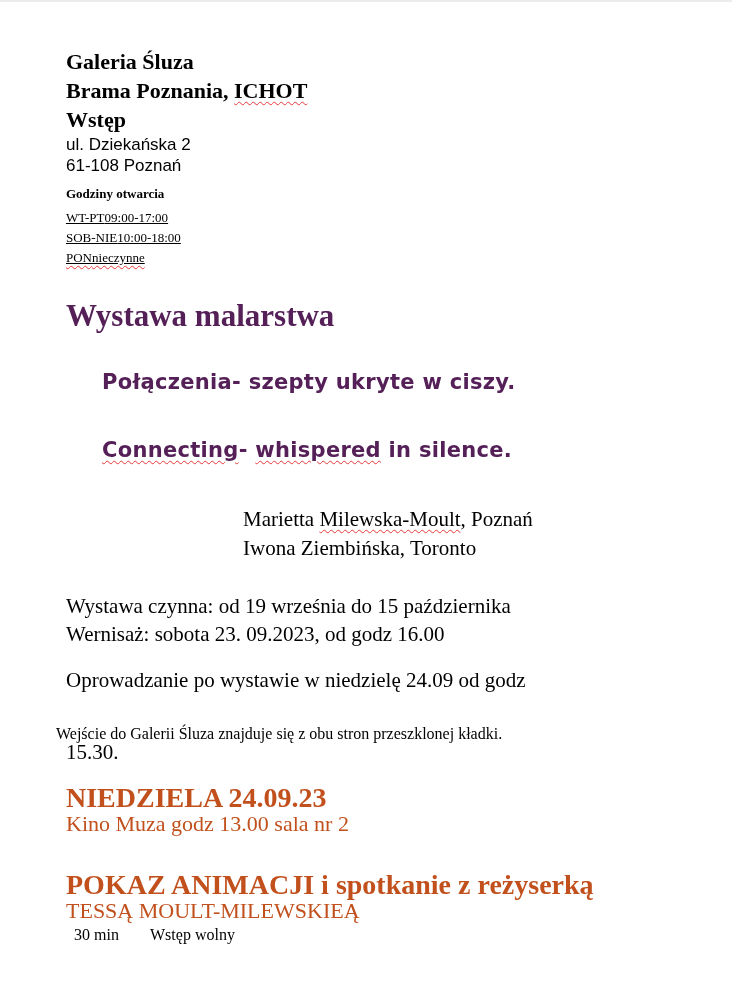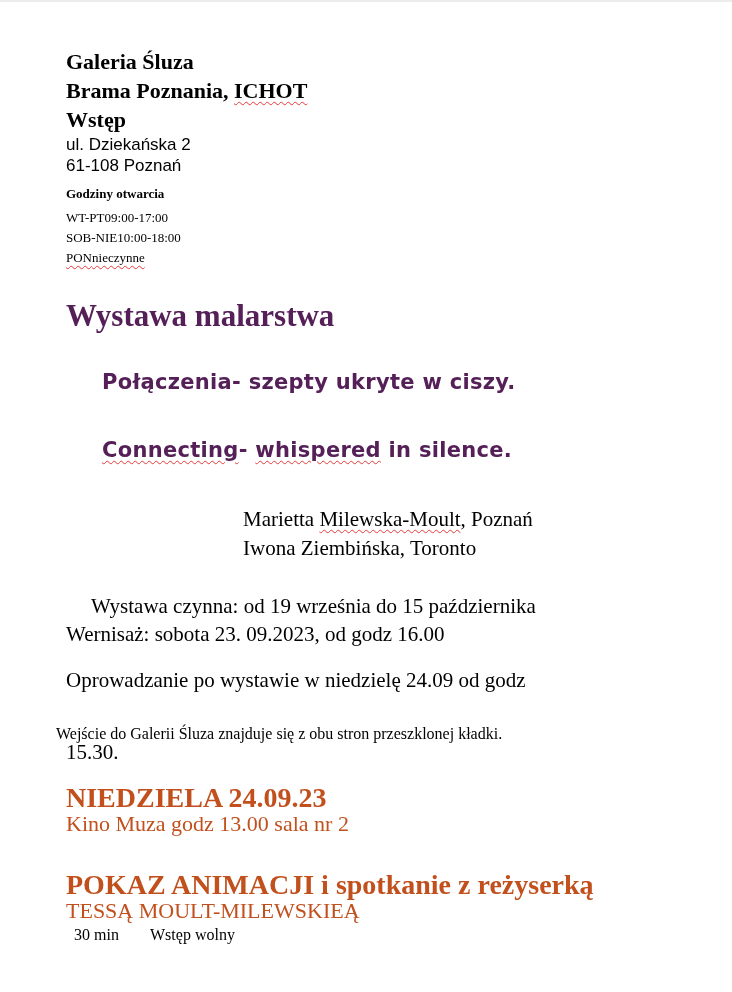--- a/index.html
+++ b/index.html
@@ -44,20 +44,21 @@
       font-family: "Liberation Serif", serif;
       font-weight: bold;
       font-size: 13px;
       color: #000;
     }
     .hours-line {
       font-family: "Liberation Serif", serif;
       font-size: 13px;
       line-height: 20px;
       color: #000;
+      text-decoration: underline;
     }
     .purple-title {
       font-family: "Liberation Serif", serif;
       font-weight: bold;
       font-size: 31px;
       color: #552058;
     }
     .purple-sub {
       font-family: "DejaVu Sans", sans-serif;
       font-weight: bold;
@@ -119,21 +120,21 @@
   <div class="abs hours-line" style="left:66px; top:228px;"><span>SOB-NIE</span><span>10:00-18:00</span></div>
   <div class="abs hours-line" style="left:66px; top:248px;"><span class="spell"><span>PON</span><span>nieczynne</span></span></div>
 
   <div class="abs purple-title" style="left:66px; top:298px;">Wystawa malarstwa</div>
   <div class="abs purple-sub" style="left:66px; top:370px;">Połączenia-  szepty ukryte w ciszy.</div>
   <div class="abs purple-sub" style="left:66px; top:438px;"><span class="spell">Connecting</span><span>- </span><span class="spell">whispered</span><span> in silence.</span></div>
 
   <div class="abs artist" style="left:243px; top:505px;"><span>Marietta </span><span class="spell">Milewska-Moult</span><span>, Poznań</span></div>
   <div class="abs artist" style="left:243px; top:534px;">Iwona Ziembińska, Toronto</div>
 
-  <div class="abs body-lg" style="left:66px; top:592px;margin-left:25px;">Wystawa czynna: od 19 września do 15 października</div>
+  <div class="abs body-lg" style="left:66px; top:592px;">Wystawa czynna: od 19 września do 15 października</div>
   <div class="abs body-lg" style="left:66px; top:620px;">Wernisaż: sobota 23. 09.2023, od godz 16.00</div>
 
   <div class="abs body-lg" style="left:66px; top:666px;">Oprowadzanie po wystawie w niedzielę 24.09 od godz</div>
   <div class="abs body-lg" style="left:66px; top:694px;margin-top:44px;">15.30.</div>
   <div class="abs body-sm" style="left:56px; top:725px;">Wejście do Galerii Śluza znajduje się z obu stron przeszklonej kładki.</div>
 
   <div class="abs orange-bold" style="left:66px; top:782px;">NIEDZIELA 24.09.23</div>
   <div class="abs orange" style="left:66px; top:811px;">Kino Muza godz 13.00 sala nr 2</div>
   <div class="abs orange-bold" style="left:66px; top:869px;">POKAZ ANIMACJI  i spotkanie z reżyserką</div>
   <div class="abs orange" style="left:66px; top:898px;">TESSĄ MOULT-MILEWSKIEĄ</div>

